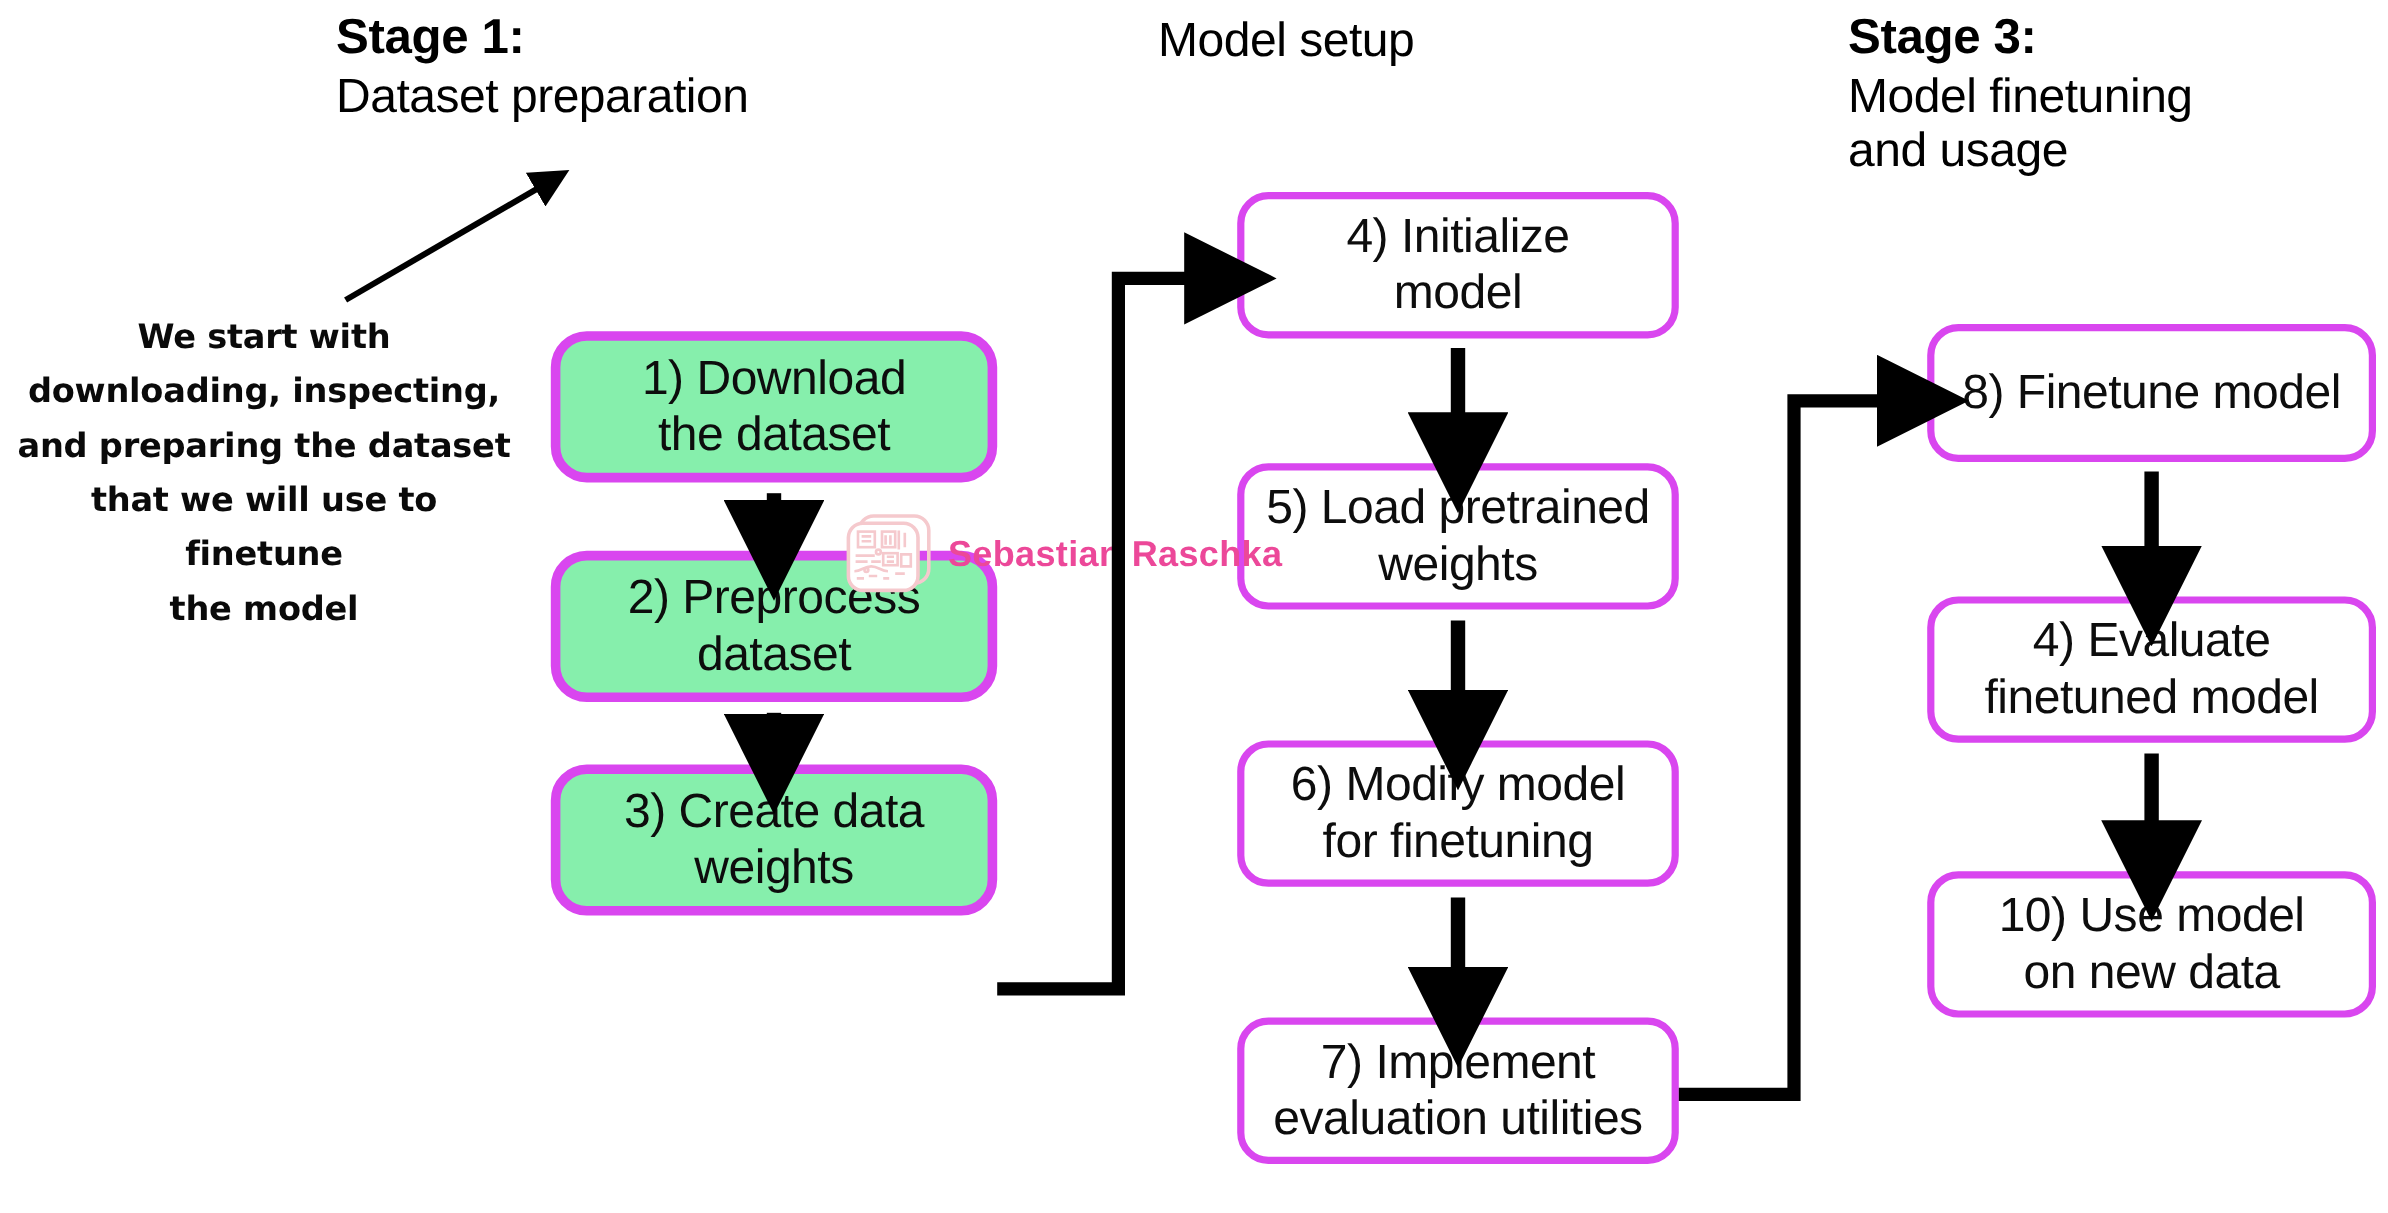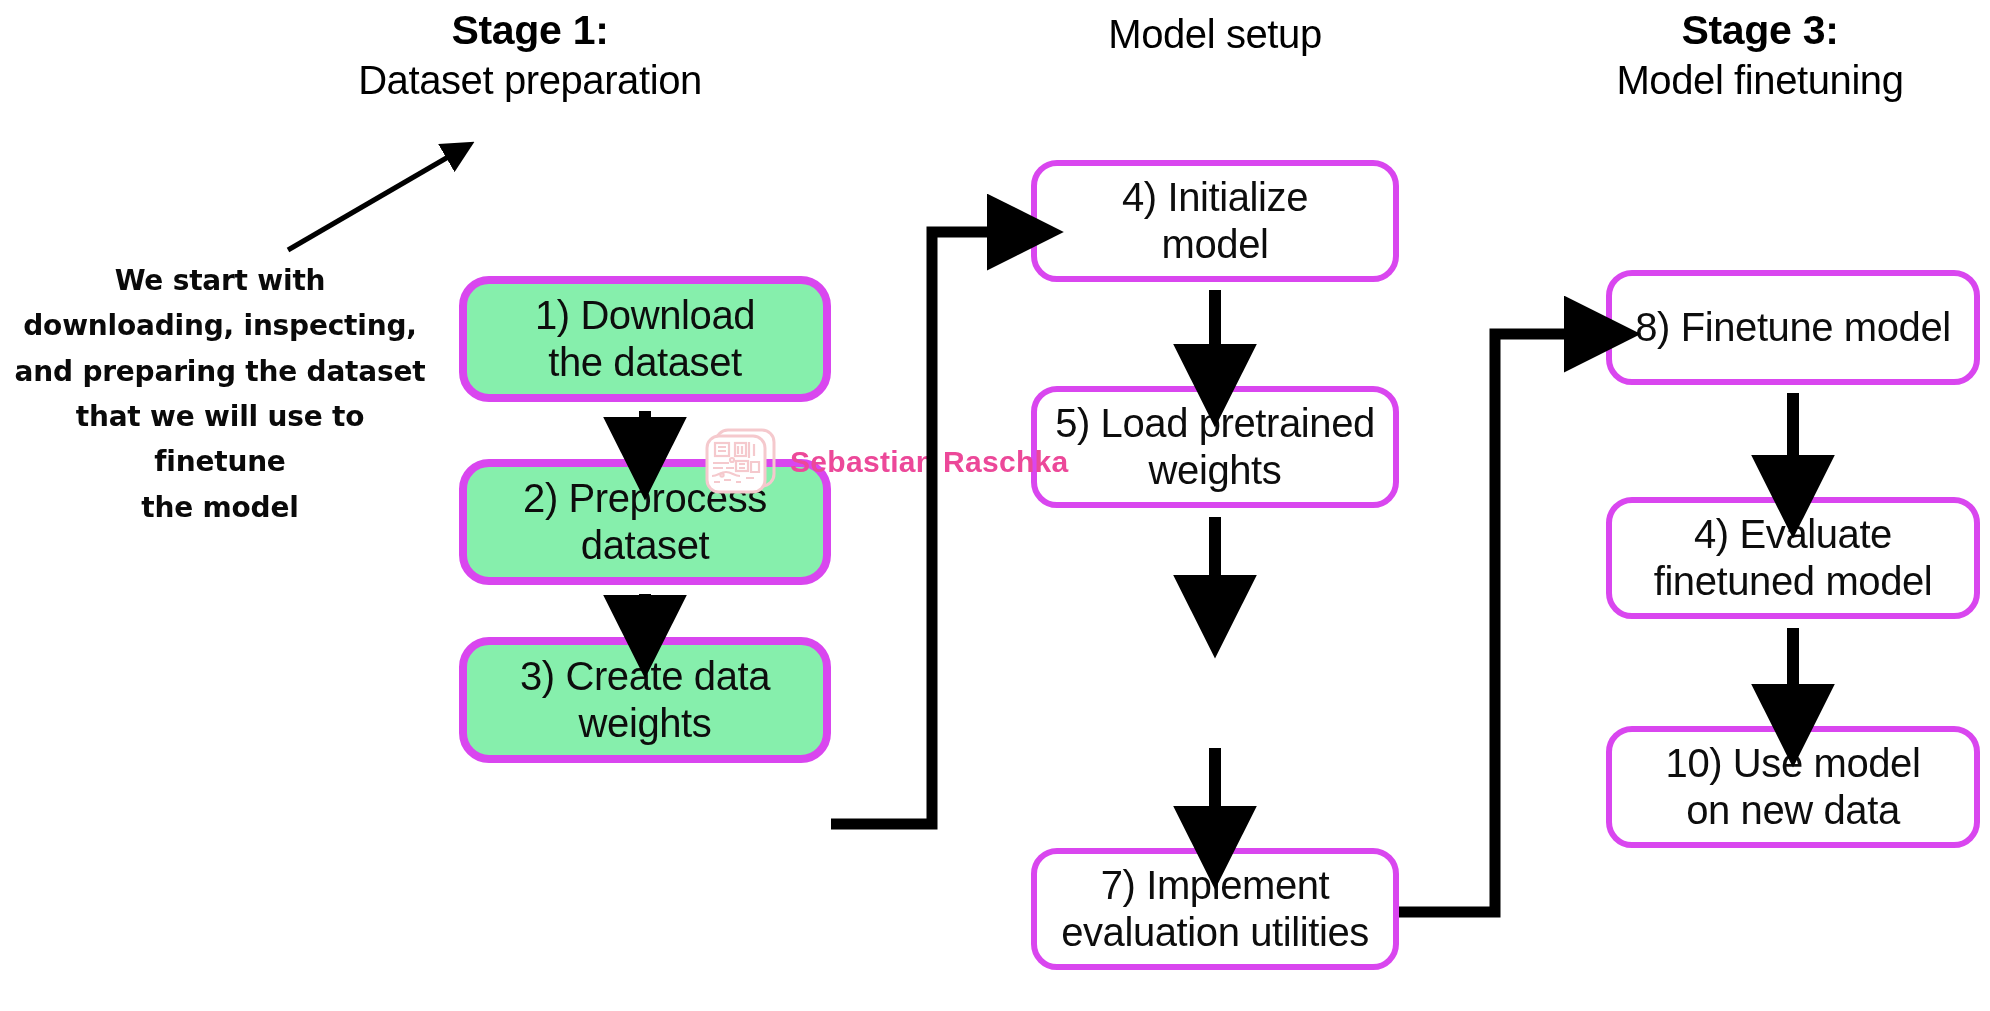--- a/index.html
+++ b/index.html
@@ -12,21 +12,21 @@
     width: 1990px;
     height: 1011px;
     background: #ffffff;
     font-family: "Liberation Sans", sans-serif;
     overflow: hidden;
   }
 
   
   .stage-header {
     position: absolute;
-    text-align: center;
+    text-align: left;
     color: #000000;
     line-height: 1.12;
   }
   .stage-header .stage-title {
     display: block;
     font-weight: bold;
     font-size: 41px;
     letter-spacing: -0.3px;
   }
   .stage-header .stage-sub {
@@ -114,20 +114,21 @@
     <span class="stage-sub">Dataset preparation</span>
   </div>
 
   <div class="stage-header" style="left:965px; top:8px; width:500px;">
     <span class="stage-sub">Model setup</span>
   </div>
 
   <div class="stage-header" style="left:1540px; top:8px; width:440px;">
     <span class="stage-title">Stage 3:</span>
     <span class="stage-sub">Model finetuning</span>
+    <span class="stage-sub" style="margin-top:0;">and usage</span>
   </div>
 
   <div id="caption">
     <div>We start with</div>
     <div>downloading, inspecting,</div>
     <div>and preparing the dataset</div>
     <div>that we will use to finetune</div>
     <div>the model</div>
   </div>
 
@@ -159,20 +160,26 @@
     </span>
   </div>
 
   <div class="node" style="left:1031px; top:386px; width:368px; height:122px;">
     <span class="label">
       <span>5) Load pretrained</span><br>
       <span>weights</span>
     </span>
   </div>
 
+  <div class="node" style="left:1031px; top:617px; width:368px; height:122px;">
+    <span class="label">
+      <span>6) Modify model</span><br>
+      <span>for finetuning</span>
+    </span>
+  </div>
 
   <div class="node" style="left:1031px; top:848px; width:368px; height:122px;">
     <span class="label">
       <span>7) Implement</span><br>
       <span>evaluation utilities</span>
     </span>
   </div>
 
   <div class="node" style="left:1606px; top:270px; width:374px; height:115px;">
     <span class="label">

